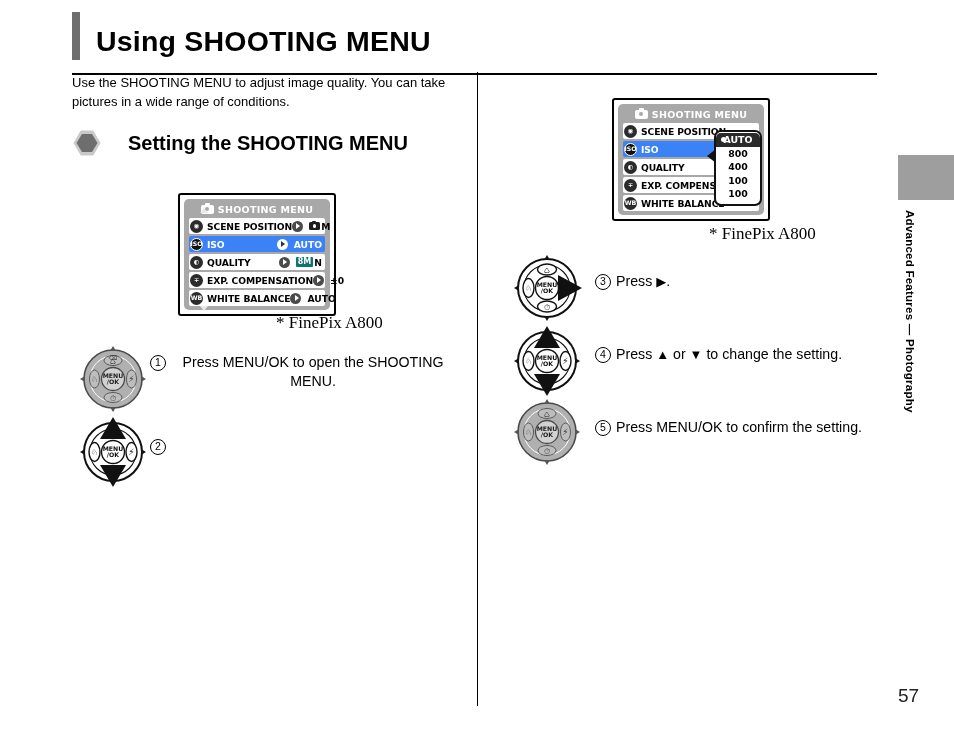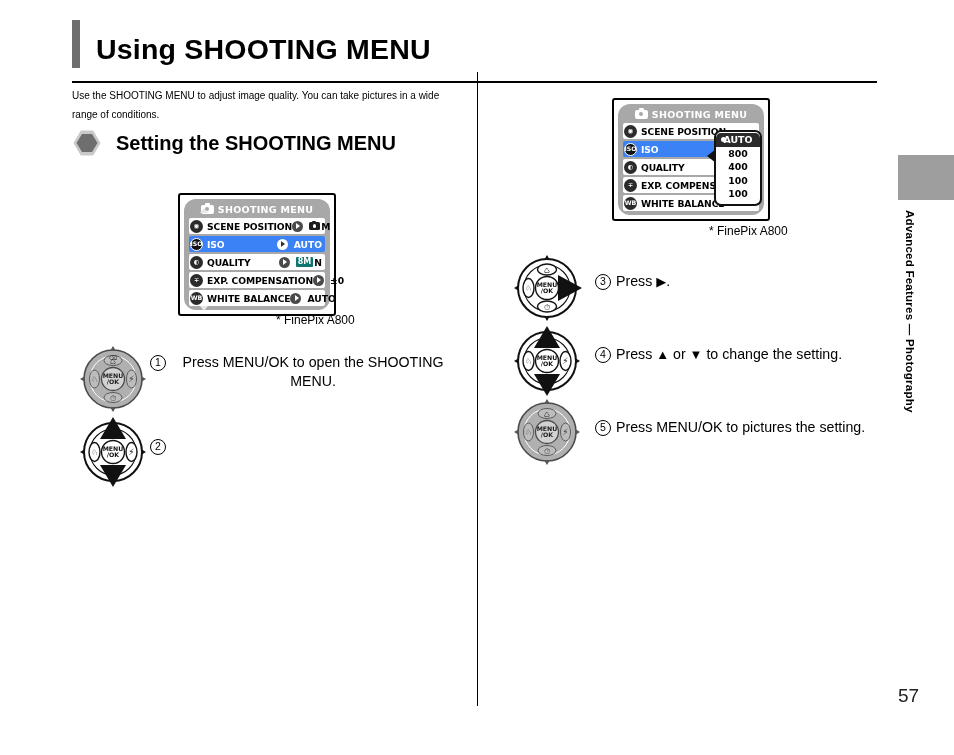--- a/index.html
+++ b/index.html
@@ -11,21 +11,21 @@
     width: 954px; height: 755px;
     position: relative;
     font-family: "Liberation Sans", sans-serif;
     color: #000;
     overflow: hidden;
   }
 
   
   #title-bar {
     position: absolute;
-    left: 72px; top: 20px;
+    left: 72px; top: 12px;
     width: 805px; height: 50px;
   }
   #title-rule-left {
     position: absolute;
     left: 0; top: 0;
     width: 8px; height: 48px;
     background: #6e6e6e;
   }
   #page-title {
     position: absolute;
@@ -46,31 +46,31 @@
   #column-divider {
     position: absolute;
     left: 477px; top: 72px;
     width: 1px; height: 634px;
     background: #000;
   }
 
   
   #intro {
     position: absolute;
-    left: 72px; top: 76px;
+    left: 72px; top: 60px;
     width: 375px;
-    font-size: 10px;
+    font-size: 13px;
     line-height: 19px;
   }
 
   
   #section-heading {
     position: absolute;
     left: 72px; top: 128px;
-    display: flex; align-items: center;
+    display: flex; align-items: center; gap: 12px;
   }
   .hex-bullet {
     width: 30px; height: 30px;
     position: relative;
     flex: 0 0 auto;
   }
   .hex-bullet svg { display: block; }
   #section-heading-text {
     margin-left: 14px;
     font-size: 20px;
@@ -81,21 +81,21 @@
   
   .lcd {
     position: absolute;
     background: #ffffff;
     border: 2px solid #000;
     border-radius: 3px;
     padding: 4px;
   }
   .lcd-inner {
     background: #a8a8a8;
-    border-radius: 12px;
+    border-radius: 5px;
     padding: 3px 5px 4px 5px;
     position: relative;
   }
   .lcd-header {
     display: flex; align-items: center; justify-content: center;
     height: 14px;
     position: relative;
   }
   .lcd-header-text {
     color: #ffffff;
@@ -276,22 +276,23 @@
     left: -9px; top: 17px;
     width: 0; height: 0;
     border-right: 9px solid #111;
     border-top: 7px solid transparent;
     border-bottom: 7px solid transparent;
   }
 
   
   .caption {
     position: absolute;
-    font-size: 12px;
+    font-size: 17px;
     white-space: nowrap;
+    font-family: Liberation Serif, serif;
   }
 
   
   .step {
     position: absolute;
     display: flex;
     align-items: flex-start;
     font-size: 14.2px;
     line-height: 19px;
   }
@@ -586,19 +587,19 @@
     <text x="35" y="40" font-size="6.2" text-anchor="middle" fill="#222" font-family="DejaVu Sans, sans-serif" font-weight="bold">/OK</text>
     <polygon points="35,2 38,7 32,7" fill="#555"></polygon>
     <polygon points="35,68 38,63 32,63" fill="#555"></polygon>
     <polygon points="2,35 7,32 7,38" fill="#555"></polygon>
     <polygon points="68,35 63,32 63,38" fill="#555"></polygon>
   </svg>
 </div>
 
 <div class="step" style="left:595px; top:418px; width:310px;">
   <span class="step-num">5</span>
-  <span class="step-text">Press MENU/OK to pictures the setting.</span>
+  <span class="step-text">Press MENU/OK to confirm the setting.</span>
 </div>
 
 <div id="side-tab-block"></div>
 <div id="side-tab-text">Advanced Features — Photography</div>
 
 <div id="page-number">57</div>
 
 </body></html>

